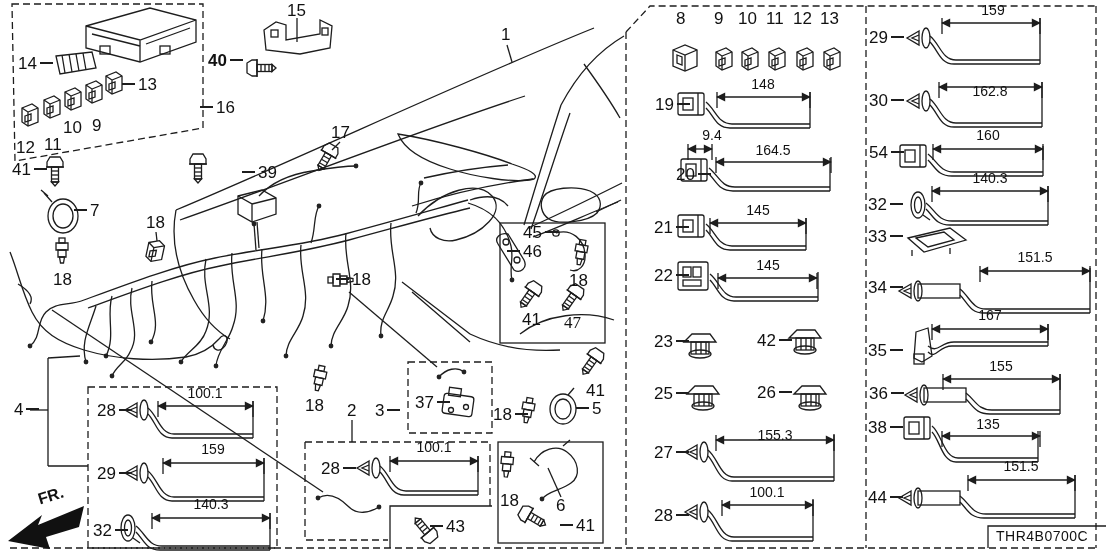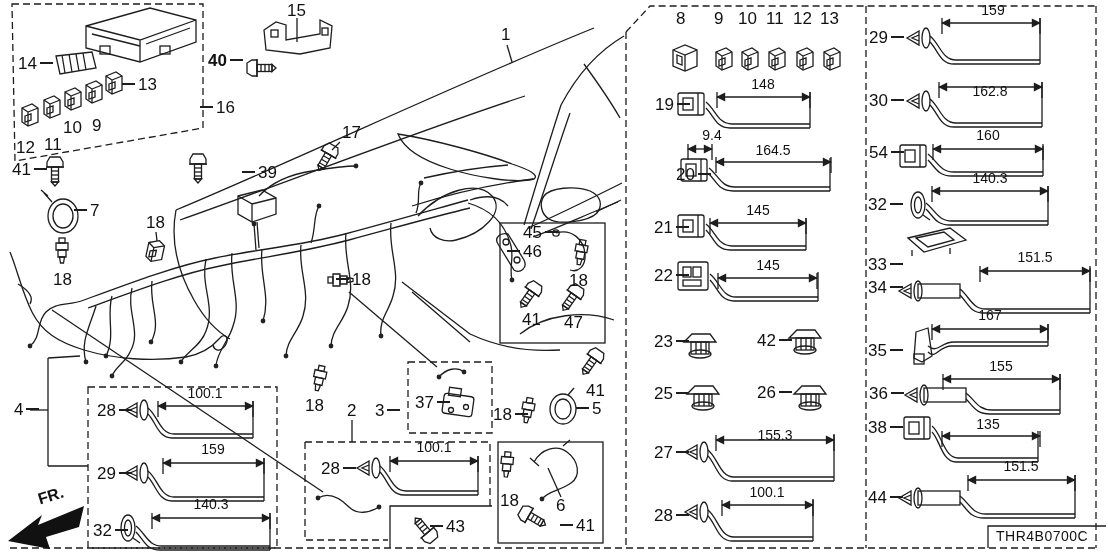--- a/index.html
+++ b/index.html
@@ -468,33 +468,33 @@
       <span class="co dl" style="left: 216px; top: 99px;">16</span>
       <span class="co" style="left: 16px; top: 139px;">12</span>
       <span class="co" style="left: 44px; top: 136px;">11</span>
       <span class="co" style="left: 63px; top: 119px;">10</span>
       <span class="co" style="left: 92px; top: 117px;">9</span>
       <span class="co dr" style="left: 12px; top: 161px;">41</span>
       <span class="co dl" style="left: 90px; top: 202px;">7</span>
       <span class="co" style="left: 53px; top: 271px;">18</span>
       <span class="co" style="left: 146px; top: 214px;">18</span>
       <span class="co dl" style="left: 258px; top: 164px;">39</span>
-      <span class="co" style="left: 342px; top: 124px;">17</span>
+      <span class="co" style="left: 331px; top: 124px;">17</span>
       <span class="co" style="left: 501px; top: 26px;">1</span>
       <span class="co dl" style="left: 352px; top: 271px;">18</span>
       <span class="co" style="left: 305px; top: 397px;">18</span>
       <span class="co" style="left: 347px; top: 402px;">2</span>
       <span class="co dr" style="left: 375px; top: 402px;">3</span>
       <span class="co dr" style="left: 415px; top: 394px;">37</span>
       <span class="co dl" style="left: 446px; top: 518px;">43</span>
       <span class="co dr" style="left: 523px; top: 224px;">45</span>
       <span class="co dl" style="left: 523px; top: 243px;">46</span>
       <span class="co" style="left: 569px; top: 272px;">18</span>
       <span class="co" style="left: 522px; top: 311px;">41</span>
-      <span class="co" style="left: 564px; top: 314px;">47</span>
+      <span class="co" style="left: 564px; top: 314px; font-family: Liberation Serif, serif;">47</span>
       <span class="co" style="left: 586px; top: 382px;">41</span>
       <span class="co dl" style="left: 592px; top: 400px;">5</span>
       <span class="co dr" style="left: 493px; top: 406px;">18</span>
       <span class="co" style="left: 500px; top: 492px;">18</span>
       <span class="co" style="left: 556px; top: 497px;">6</span>
       <span class="co dl" style="left: 576px; top: 517px;">41</span>
       <span class="co dr" style="left: 14px; top: 401px;">4</span>
       <span class="co dr" style="left: 97px; top: 402px;">28</span>
       <span class="co dr" style="left: 97px; top: 465px;">29</span>
       <span class="co dr" style="left: 93px; top: 522px;">32</span>
@@ -512,21 +512,21 @@
       <span class="co dr" style="left: 654px; top: 333px;">23</span>
       <span class="co dr" style="left: 757px; top: 332px;">42</span>
       <span class="co dr" style="left: 654px; top: 385px;">25</span>
       <span class="co dr" style="left: 757px; top: 384px;">26</span>
       <span class="co dr" style="left: 654px; top: 444px;">27</span>
       <span class="co dr" style="left: 654px; top: 507px;">28</span>
       <span class="co dr" style="left: 869px; top: 29px;">29</span>
       <span class="co dr" style="left: 869px; top: 92px;">30</span>
       <span class="co dr" style="left: 869px; top: 144px;">54</span>
       <span class="co dr" style="left: 868px; top: 196px;">32</span>
-      <span class="co dr" style="left: 868px; top: 228px; margin-top: 28px;">33</span>
+      <span class="co dr" style="left: 868px; top: 228px;">33</span>
       <span class="co dr" style="left: 868px; top: 279px;">34</span>
       <span class="co dr" style="left: 868px; top: 342px;">35</span>
       <span class="co dr" style="left: 869px; top: 385px; text-align: right;">36</span>
       <span class="co dr" style="left: 868px; top: 419px;">38</span>
       <span class="co dr" style="left: 868px; top: 489px;">44</span>
       <span class="dim" style="left: 763px; top: 77px;">148</span>
       <span class="dim" style="left: 700px; top: 128px; margin-left: 12px;">9.4</span>
       <span class="dim" style="left: 773px; top: 143px;">164.5</span>
       <span class="dim" style="left: 758px; top: 203px;">145</span>
       <span class="dim" style="left: 768px; top: 258px;">145</span>

